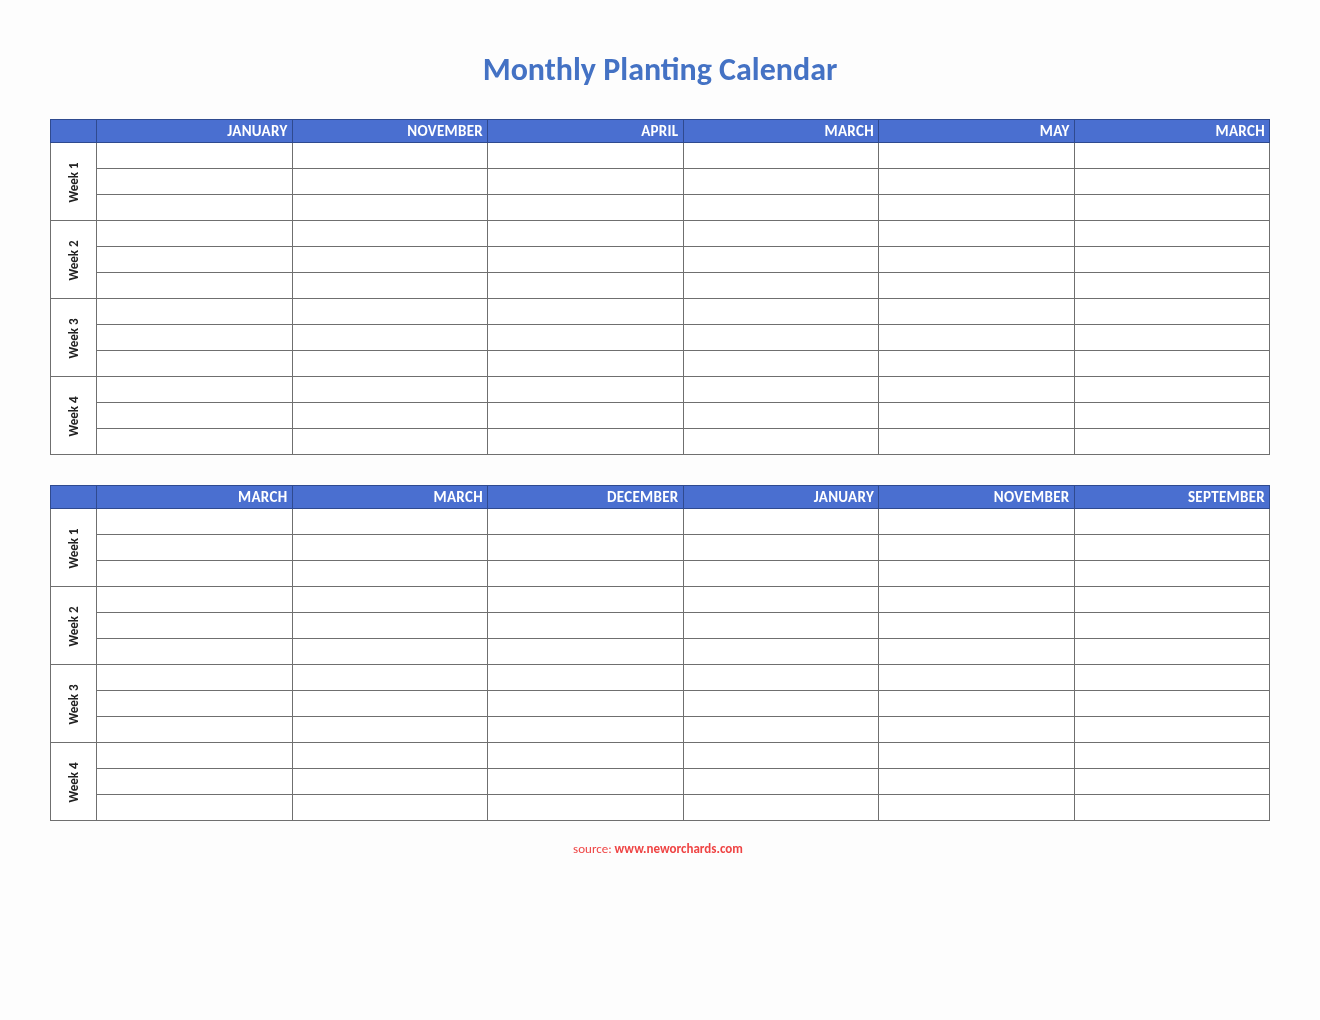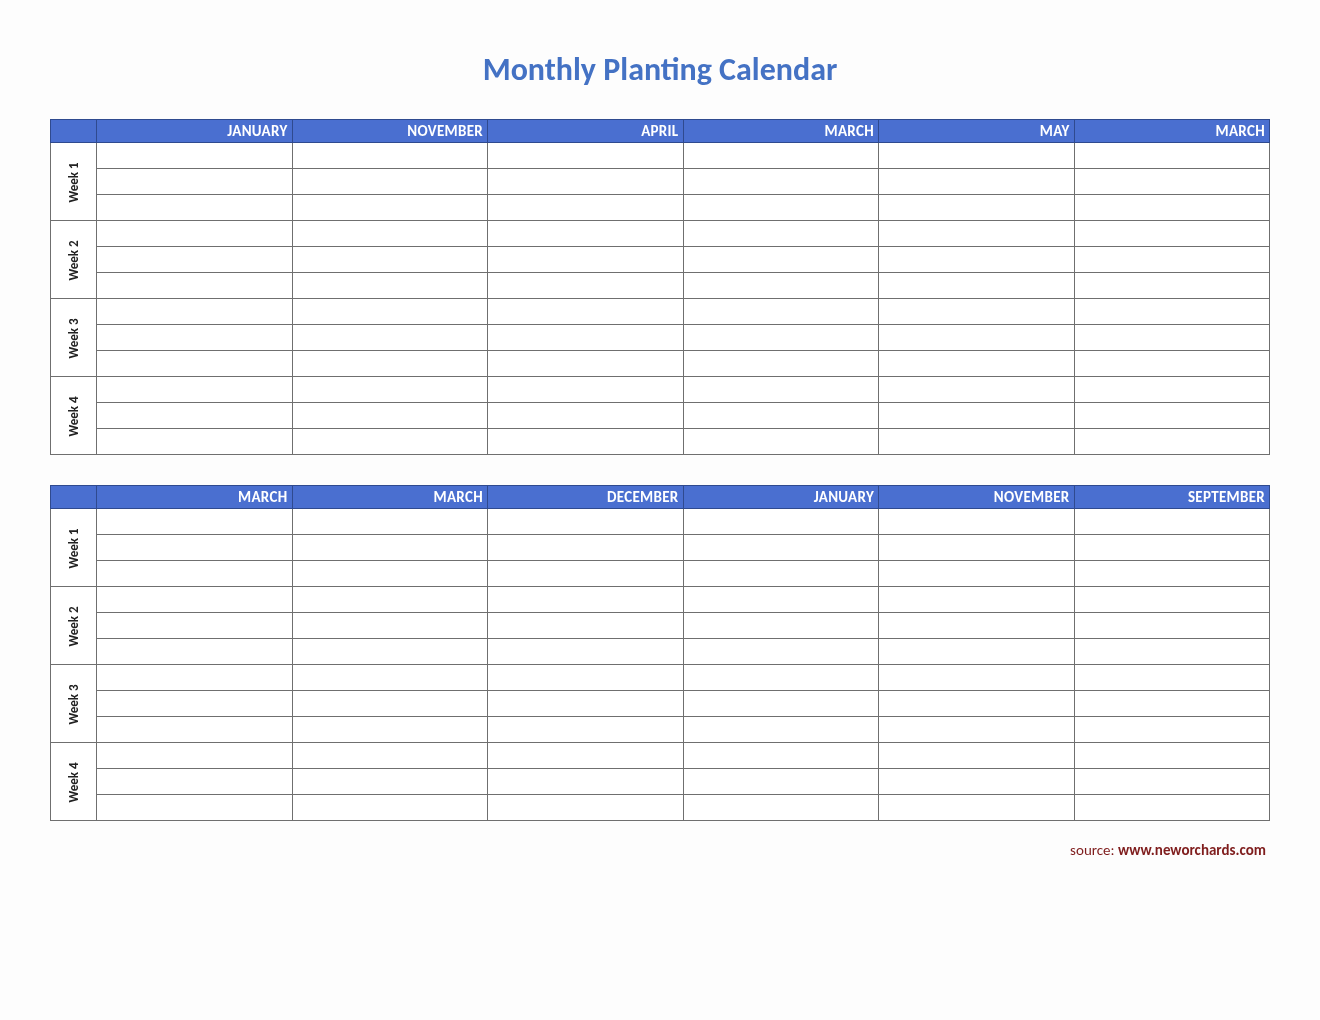--- a/index.html
+++ b/index.html
@@ -53,23 +53,23 @@
     font-size: 13px;
     color: #222;
     display: inline-block;
   }
   table.calendar td.cell {
     border: 1px solid #6f6f6f;
     height: 26px;
     background: #fff;
   }
   .source {
-    text-align: right;
-    font-size: 15px;
-    color: #7f1d1d;
+    text-align: center;
+    font-size: 13px;
+    color: #ef4444;
     margin-top: -10px;
     padding-right: 4px;
   }
   .source .label { font-weight: 400; }
   .source .url { font-weight: 700; }
 </style>
 </head>
 <body>
 
 <h1 class="title">Monthly Planting Calendar</h1>

